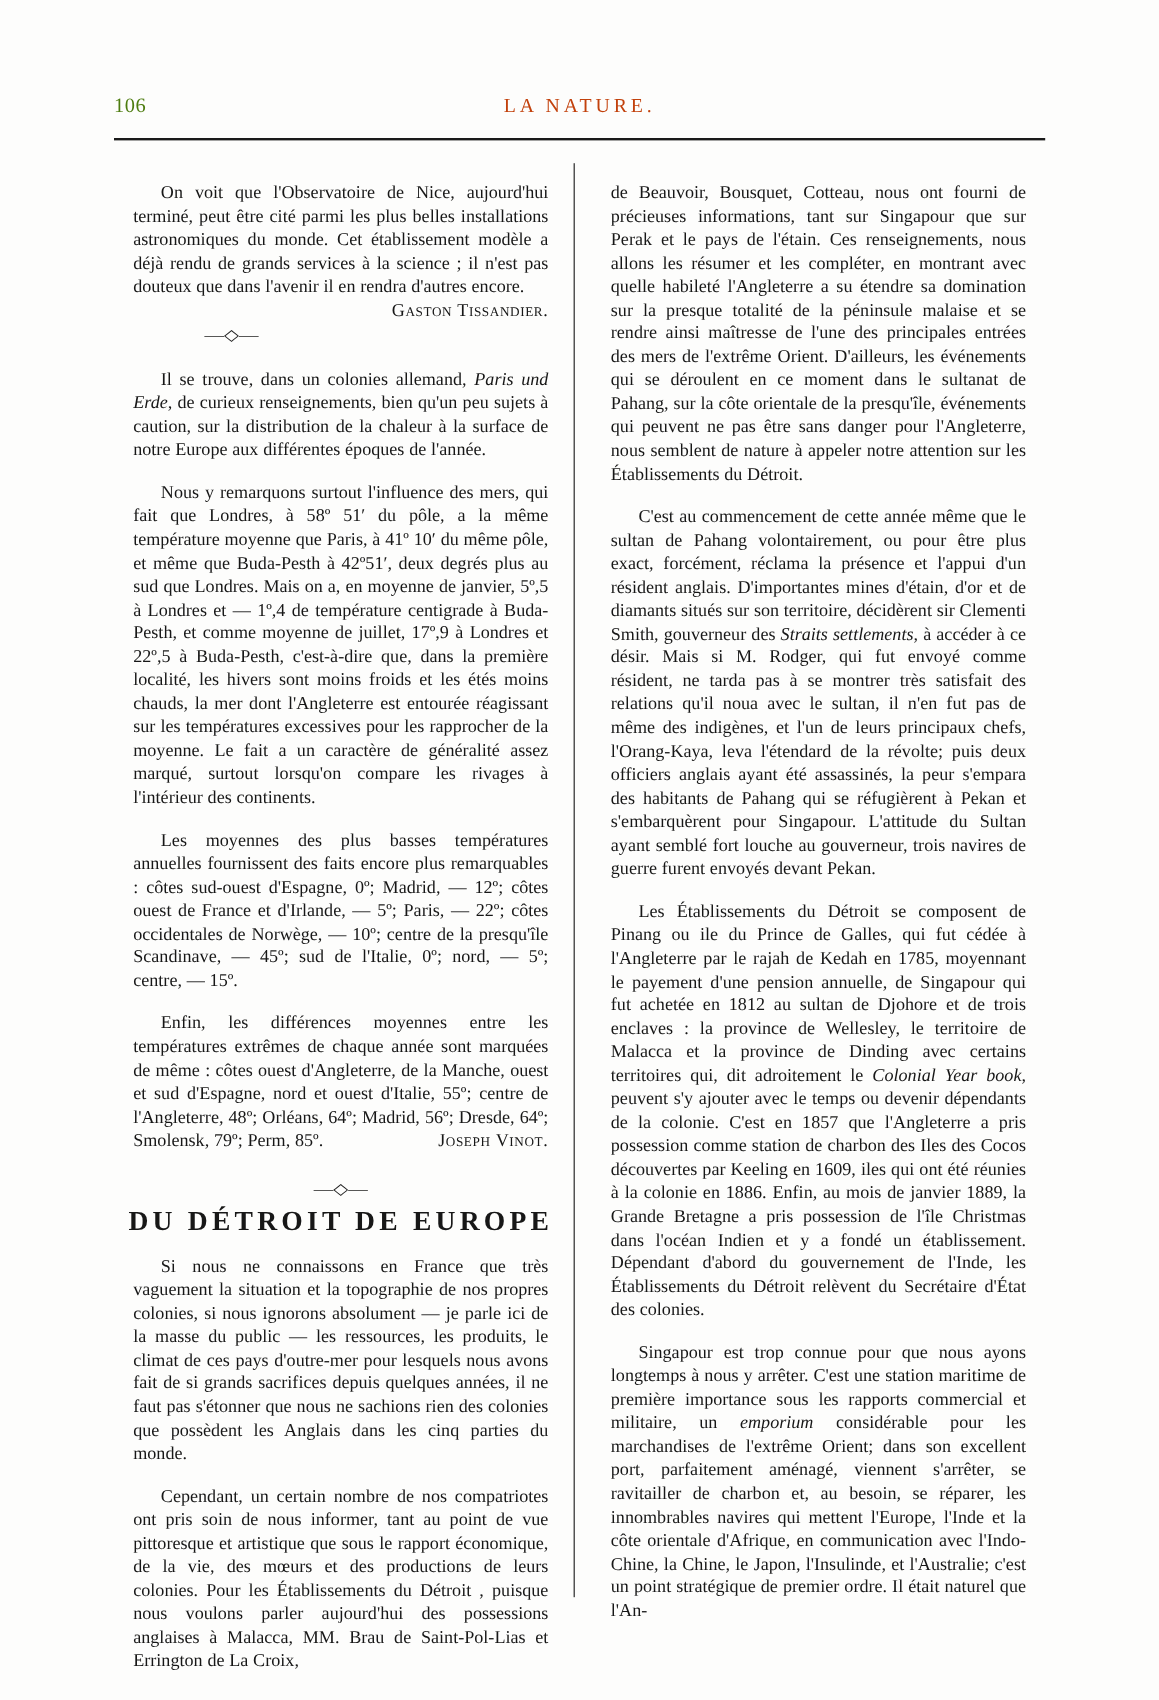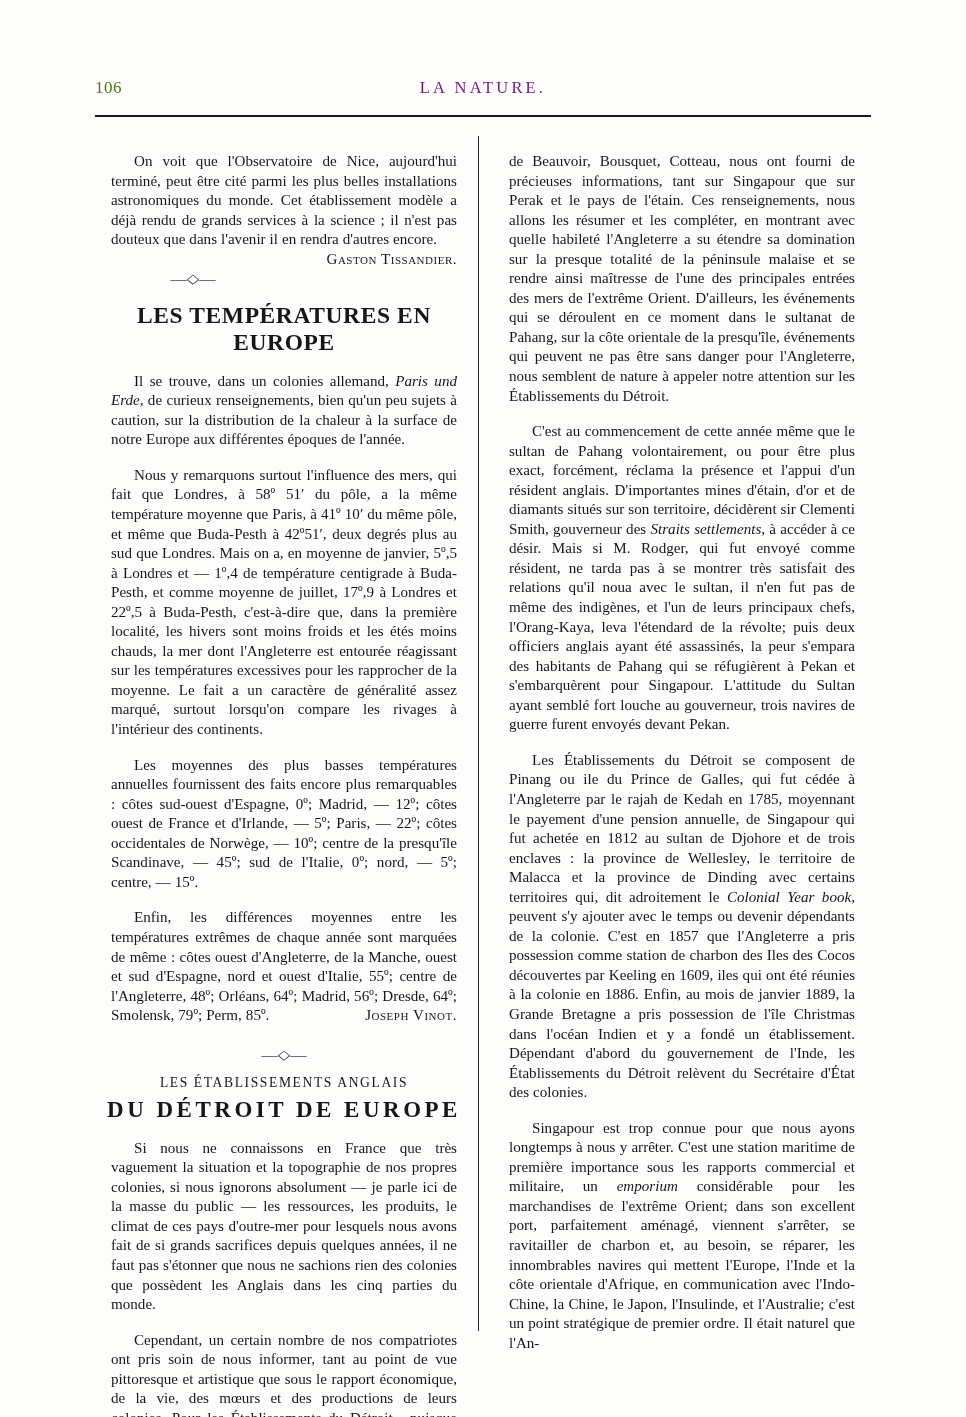--- a/index.html
+++ b/index.html
@@ -39,21 +39,21 @@
     color: #4d7c0f;
   }
   .journal-title {
     position: absolute;
     left: 0;
     top: 0;
     width: 776px;
     text-align: center;
     font-size: 16.5px;
     letter-spacing: 3.2px;
-    color: #701a75;
+    color: #c2410c;
   }
   .head-rule {
     position: absolute;
     left: 95px;
     top: 115px;
     width: 776px;
     height: 0;
     border-top: 2px solid #1a1a1a;
   }
   
@@ -139,34 +139,32 @@
   <div class="head-rule"></div>
 
   <div class="col-rule"></div>
 
   <div class="col col-left">
 
     <p class="body"><span>On voit que l'Observatoire de Nice, aujourd'hui terminé, peut être cité parmi les plus belles installations astronomiques du monde. Cet établissement modèle a déjà rendu de grands services à la science ; il n'est pas douteux que dans l'avenir il en rendra d'autres encore.</span> <span class="signature" style="float:right; margin-left:12px;">Gaston Tissandier.</span></p>
 
     <div class="ornament"><span class="orn-inner">—◇—</span></div>
 
-    <h1 class="article-title">LES TEMPÉRATURES EN EUROPE</h1>
 
     <p class="body"><span>Il se trouve, dans un colonies allemand, </span><i>Paris und Erde</i><span>, de curieux renseignements, bien qu'un peu sujets à caution, sur la distribution de la chaleur à la surface de notre Europe aux différentes époques de l'année.</span></p>
 
     <p class="body">Nous y remarquons surtout l'influence des mers, qui fait que Londres, à 58º 51′ du pôle, a la même température moyenne que Paris, à 41º 10′ du même pôle, et même que Buda-Pesth à 42º51′, deux degrés plus au sud que Londres. Mais on a, en moyenne de janvier, 5º,5 à Londres et — 1º,4 de température centigrade à Buda-Pesth, et comme moyenne de juillet, 17º,9 à Londres et 22º,5 à Buda-Pesth, c'est-à-dire que, dans la première localité, les hivers sont moins froids et les étés moins chauds, la mer dont l'Angleterre est entourée réagissant sur les températures excessives pour les rapprocher de la moyenne. Le fait a un caractère de généralité assez marqué, surtout lorsqu'on compare les rivages à l'intérieur des continents.</p>
 
 
     <p class="body">Les moyennes des plus basses températures annuelles fournissent des faits encore plus remarquables : côtes sud-ouest d'Espagne, 0º; Madrid, — 12º; côtes ouest de France et d'Irlande, — 5º; Paris, — 22º; côtes occidentales de Norwège, — 10º; centre de la presqu'île Scandinave, — 45º; sud de l'Italie, 0º; nord, — 5º; centre, — 15º.</p>
 
     <p class="body"><span>Enfin, les différences moyennes entre les températures extrêmes de chaque année sont marquées de même : côtes ouest d'Angleterre, de la Manche, ouest et sud d'Espagne, nord et ouest d'Italie, 55º; centre de l'Angleterre, 48º; Orléans, 64º; Madrid, 56º; Dresde, 64º; Smolensk, 79º; Perm, 85º.</span> <span class="signature" style="float:right; margin-left:12px;">Joseph Vinot.</span></p>
 
     <div class="ornament"><span class="orn-inner">—◇—</span></div>
 
-    <div class="kicker">LES ÉTABLISSEMENTS ANGLAIS</div>
     <h1 class="article-title spaced">DU DÉTROIT DE EUROPE</h1>
 
     <p class="body">Si nous ne connaissons en France que très vaguement la situation et la topographie de nos propres colonies, si nous ignorons absolument — je parle ici de la masse du public — les ressources, les produits, le climat de ces pays d'outre-mer pour lesquels nous avons fait de si grands sacrifices depuis quelques années, il ne faut pas s'étonner que nous ne sachions rien des colonies que possèdent les Anglais dans les cinq parties du monde.</p>
     <p class="body">Cependant, un certain nombre de nos compatriotes ont pris soin de nous informer, tant au point de vue pittoresque et artistique que sous le rapport économique, de la vie, des mœurs et des productions de leurs colonies. Pour les Établissements du Détroit , puisque nous voulons parler aujourd'hui des possessions anglaises à Malacca, MM. Brau de Saint-Pol-Lias et Errington de La Croix,</p>
   </div>
 
   <div class="col col-right">
 
     <p class="body cont">de Beauvoir, Bousquet, Cotteau, nous ont fourni de précieuses informations, tant sur Singapour que sur Perak et le pays de l'étain. Ces renseignements, nous allons les résumer et les compléter, en montrant avec quelle habileté l'Angleterre a su étendre sa domination sur la presque totalité de la péninsule malaise et se rendre ainsi maîtresse de l'une des principales entrées des mers de l'extrême Orient. D'ailleurs, les événements qui se déroulent en ce moment dans le sultanat de Pahang, sur la côte orientale de la presqu'île, événements qui peuvent ne pas être sans danger pour l'Angleterre, nous semblent de nature à appeler notre attention sur les Établissements du Détroit.</p>
 

